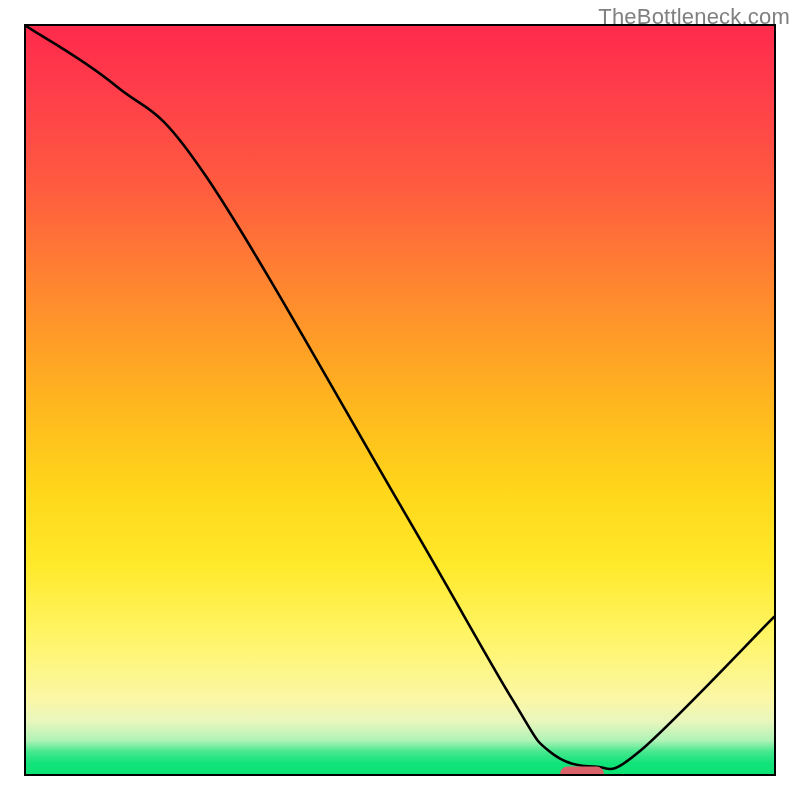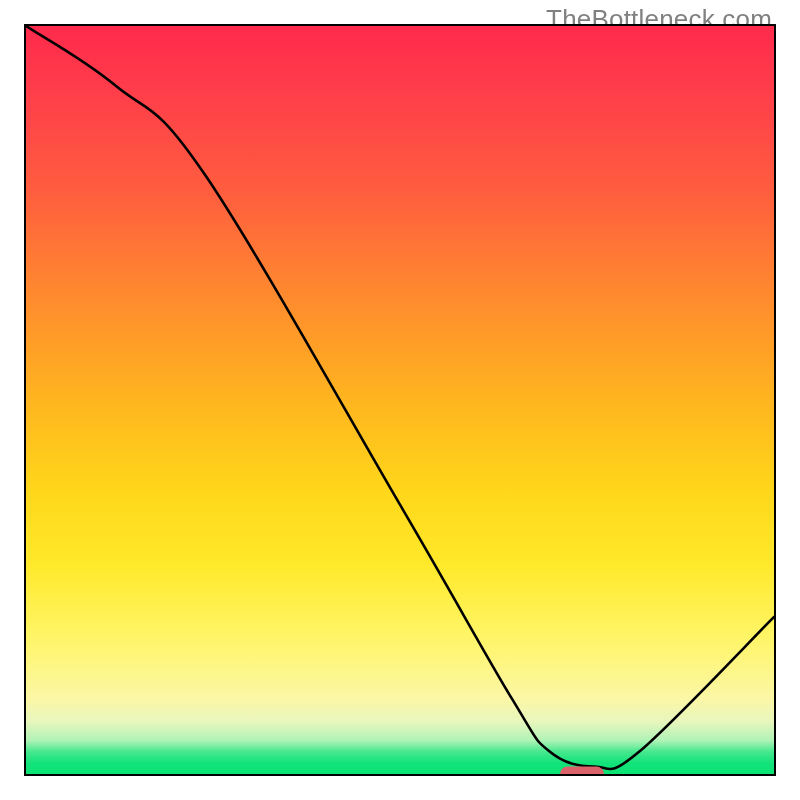--- a/index.html
+++ b/index.html
@@ -54,22 +54,22 @@
     position: absolute;
     width: 44px;
     height: 15px;
     border-radius: 8px;
     transform: translate(-50%, -50%);
     background: #d9626b;
   }
   .watermark {
     position: absolute;
     top: 4px;
-    right: 28px;
-    font-size: 26px;
+    right: 10px;
+    font-size: 22px;
     font-weight: 500;
     color: #808080;
     letter-spacing: 0.2px;
     user-select: none;
   }
 </style>
 </head>
 <body>
 
 <div class="chart-wrap">

